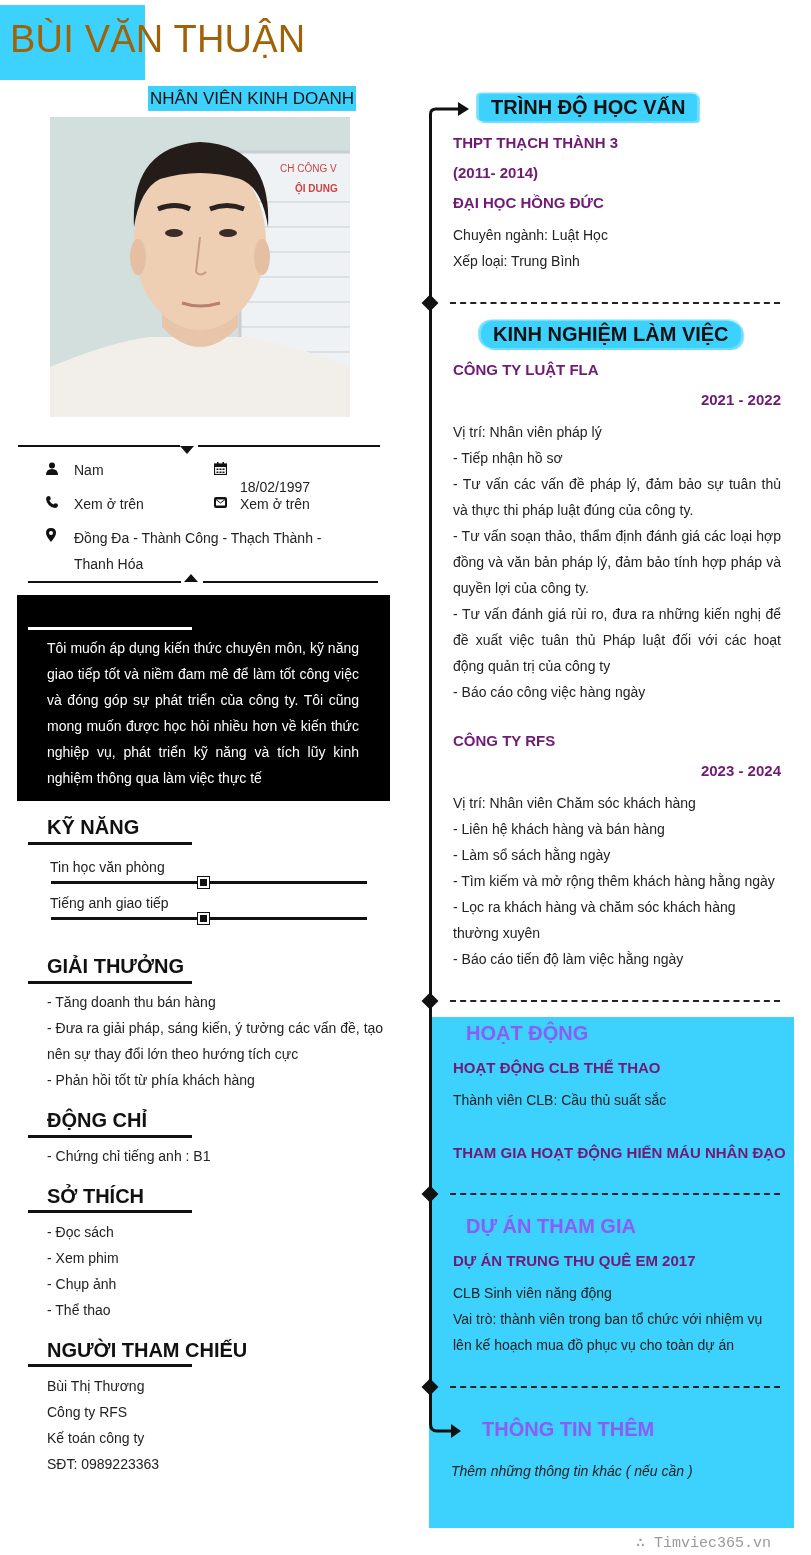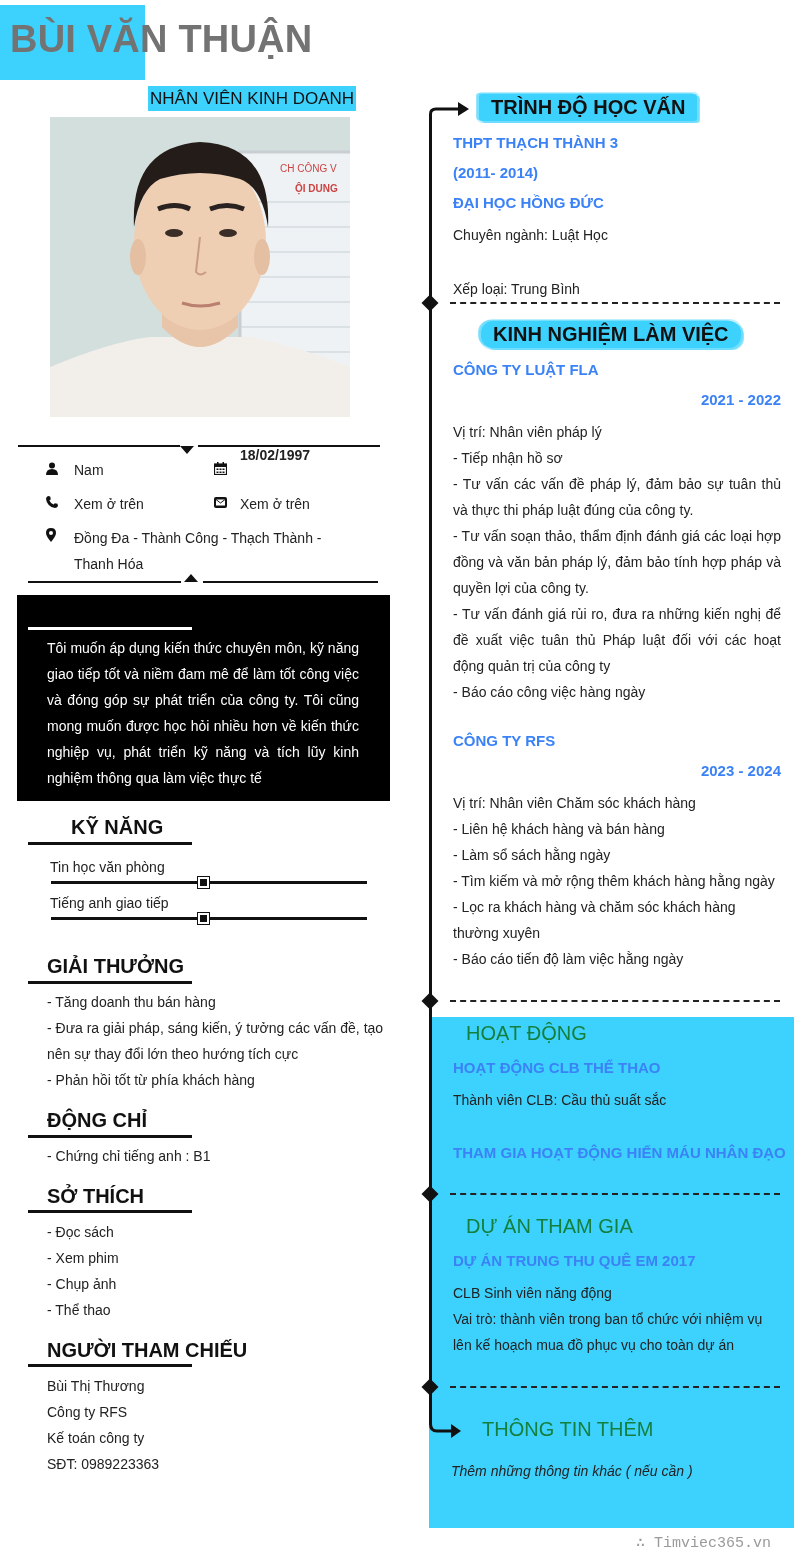--- a/index.html
+++ b/index.html
@@ -3,21 +3,21 @@
 <meta charset="utf-8">
 <style>
   * { box-sizing: border-box; margin: 0; padding: 0; }
   html, body { width: 811px; height: 1555px; background: #ffffff; overflow: hidden; }
   body { position: relative; font-family: "Liberation Sans", "DejaVu Sans", sans-serif; color: #111; }
 
   .abs { position: absolute; }
 
   
   .name-bg { left: 0; top: 5px; width: 145px; height: 75px; background: #3dd2fe; }
-  .name { left: 10px; top: 18px; font-size: 38px; font-weight: bold; color: #737373; letter-spacing: 0.2px; white-space: nowrap; }
+  .name { left: 10px; top: 18px; font-size: 38px; font-weight: normal; color: #a16207; letter-spacing: 0.2px; white-space: nowrap; }
   .job { left: 148px; top: 86px; height: 25px; padding: 0 2px; background: #3dd2fe; font-size: 17px; line-height: 25px; color: #111; white-space: nowrap; }
 
   
   .photo { left: 50px; top: 117px; width: 300px; height: 300px; overflow: hidden; background: #cfdcdc; }
 
   
   .hr { height: 2px; background: #111; }
   .tri-down { width: 0; height: 0; border-left: 7px solid transparent; border-right: 7px solid transparent; border-top: 8px solid #111; }
   .tri-up { width: 0; height: 0; border-left: 7px solid transparent; border-right: 7px solid transparent; border-bottom: 8px solid #111; }
   .info-icon { width: 14px; height: 14px; display: flex; align-items: center; justify-content: center; }
@@ -38,25 +38,25 @@
 
   
   .timeline-line { left: 429px; width: 3px; background: #111; }
   .diamond { width: 12px; height: 12px; background: #111; transform: rotate(45deg); }
   .dash { height: 0; border-top: 2px dashed #222; width: 330px; }
   .brush-title { font-size: 20px; font-weight: bold; color: #111; white-space: nowrap; padding: 2px 12px;
     background: #3dd2fe;
     box-shadow: 0 0 0 2px rgba(61,210,254,0.35), 3px 2px 0 0 rgba(61,210,254,0.6), -3px -1px 0 0 rgba(61,210,254,0.55);
     border-radius: 3px;
   }
-  .r-bold { font-size: 15px; font-weight: bold; color: #3b82f6; white-space: nowrap; }
+  .r-bold { font-size: 15px; font-weight: bold; color: #701a75; white-space: nowrap; }
   .r-text { font-size: 14px; line-height: 26px; color: #222; }
   .r-text.j { text-align: justify; }
   .blue-panel { left: 429px; top: 1017px; width: 365px; height: 511px; background: #3dd2fe; }
-  .panel-title { font-size: 20px; font-weight: normal; color: #15803d; white-space: nowrap; }
+  .panel-title { font-size: 20px; font-weight: bold; color: #8b5cf6; white-space: nowrap; }
   .watermark { left: 636px; top: 1533px; font-family: "Liberation Mono", "DejaVu Sans Mono", monospace; font-size: 15px; color: #9a9a9a; white-space: nowrap; }
 </style>
 </head>
 <body>
 
 <div class="abs name-bg"></div>
 <div class="abs name">BÙI VĂN THUẬN</div>
 <div class="abs job">NHÂN VIÊN KINH DOANH</div>
 
 <div class="abs photo">
@@ -110,21 +110,21 @@
       <g fill="#111">
         <rect x="2.5" y="6.5" width="2" height="1.5"></rect>
         <rect x="5.5" y="6.5" width="2" height="1.5"></rect>
         <rect x="8.5" y="6.5" width="2" height="1.5"></rect>
         <rect x="2.5" y="9.5" width="2" height="1.5"></rect>
         <rect x="5.5" y="9.5" width="2" height="1.5"></rect>
         <rect x="8.5" y="9.5" width="2" height="1.5"></rect>
       </g>
     </svg>
 </div>
-<div class="abs info-text" style="left:240px; top:442px;font-weight:bold;">18/02/1997</div>
+<div class="abs info-text" style="left:240px; top:474px;">18/02/1997</div>
 
 <div class="abs info-icon" style="left:45px; top:495px;">
   <svg width="12" height="12" viewBox="0 0 12 12">
       <path d="M2 0 L4.2 0.5 L4.8 3.2 L3.4 4.4 Q4.8 7.4 7.6 8.6 L8.8 7.2 L11.5 7.8 L12 10 Q11 12 9 12 Q1 10.5 0 3 Q0 1 2 0 Z" fill="#111"></path>
     </svg>
 </div>
 <div class="abs info-text" style="left:74px; top:491px;">Xem ở trên</div>
 
 <div class="abs info-icon" style="left:213px; top:495px;">
   <svg width="13" height="11" viewBox="0 0 13 11">
@@ -146,21 +146,21 @@
 
 <div class="abs hr" style="left:28px; top:581px; width:153px;"></div>
 <div class="abs tri-up" style="left:184px; top:574px;"></div>
 <div class="abs hr" style="left:203px; top:581px; width:175px;"></div>
 
 <div class="abs objective-box"></div>
 <div class="abs sec-title white" style="left:47px; top:600px;">MỤC TIÊU NGHỀ NGHIỆP</div>
 <div class="abs sec-line white" style="left:28px; top:627px;"></div>
 <div class="abs body-text white" style="left:47px; top:635px; width:312px;">Tôi muốn áp dụng kiến thức chuyên môn, kỹ năng giao tiếp tốt và niềm đam mê để làm tốt công việc và đóng góp sự phát triển của công ty. Tôi cũng mong muốn được học hỏi nhiều hơn về kiến thức nghiệp vụ, phát triển kỹ năng và tích lũy kinh nghiệm thông qua làm việc thực tế</div>
 
-<div class="abs sec-title" style="left:47px; top:816px;margin-left:24px;">KỸ NĂNG</div>
+<div class="abs sec-title" style="left:47px; top:816px;">KỸ NĂNG</div>
 <div class="abs sec-line" style="left:28px; top:842px;"></div>
 
 <div class="abs body-text" style="left:50px; top:854px;">Tin học văn phòng</div>
 <div class="abs slider-track" style="left:51px; top:881px;"></div>
 <div class="abs slider-thumb" style="left:198px; top:877px;"></div>
 
 <div class="abs body-text" style="left:50px; top:890px;">Tiếng anh giao tiếp</div>
 <div class="abs slider-track" style="left:51px; top:917px;"></div>
 <div class="abs slider-thumb" style="left:198px; top:913px;"></div>
 
@@ -201,21 +201,21 @@
 <svg class="abs" style="left:428px; top:1410px;" width="40" height="35" viewBox="0 0 40 35">
   <path d="M2.5 0 L2.5 14 Q2.5 21 9 21 L25 21" stroke="#111" stroke-width="3" fill="none"></path>
   <path d="M23 14 L33 21 L23 28 Z" fill="#111"></path>
 </svg>
 
 <div class="abs brush-title" style="left:479px; top:94px;">TRÌNH ĐỘ HỌC VẤN</div>
 <div class="abs r-bold" style="left:453px; top:134px;">THPT THẠCH THÀNH 3</div>
 <div class="abs r-bold" style="left:453px; top:164px;">(2011- 2014)</div>
 <div class="abs r-bold" style="left:453px; top:194px;">ĐẠI HỌC HỒNG ĐỨC</div>
 <div class="abs r-text" style="left:453px; top:222px;">Chuyên ngành: Luật Học</div>
-<div class="abs r-text" style="left:453px; top:248px;margin-top:28px;">Xếp loại: Trung Bình</div>
+<div class="abs r-text" style="left:453px; top:248px;">Xếp loại: Trung Bình</div>
 
 <div class="abs diamond" style="left:424px; top:297px;"></div>
 <div class="abs dash" style="left:450px; top:302px;"></div>
 
 <div class="abs brush-title" style="left:481px; top:321px;border-radius:12px;">KINH NGHIỆM LÀM VIỆC</div>
 <div class="abs r-bold" style="left:453px; top:361px;">CÔNG TY LUẬT FLA</div>
 <div class="abs r-bold" style="left:690px; top:391px; width:91px; text-align:right;">2021 - 2022</div>
 <div class="abs r-text j" style="left:453px; top:419px; width:328px; white-space:pre-line;">Vị trí: Nhân viên pháp lý
 - Tiếp nhận hồ sơ
 - Tư vấn các vấn đề pháp lý, đảm bảo sự tuân thủ và thực thi pháp luật đúng của công ty.

